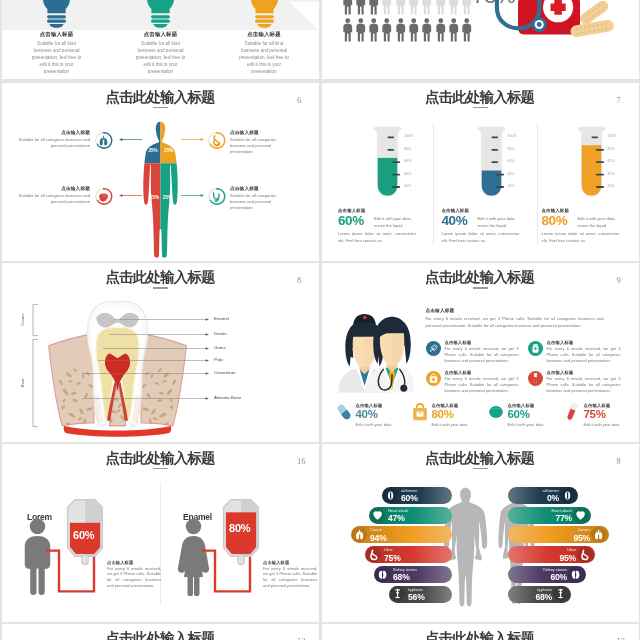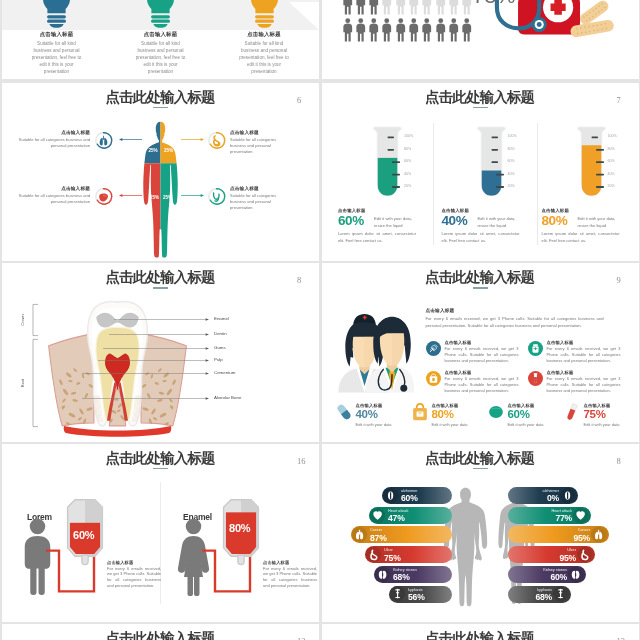--- a/index.html
+++ b/index.html
@@ -818,21 +818,21 @@
 <div style="position:absolute;left:29.5px;top:82.9px;width:101.0px;height:17.0px;border-radius:8.5px;background:linear-gradient(90deg,#c37e18 0%,#ef9a1e 55%,#f3b861 100%);"></div>
 <div style="position:absolute;left:30.5px;top:83.80000000000001px;">
         <svg width="15.2" height="15.2" viewBox="0 0 32 32">
           <circle cx="16" cy="16" r="16" fill="#ba7817"></circle>
           <rect x="14.8" y="6" width="2.4" height="10" fill="#fff"></rect>
           <path d="M13 10 C9.5 11.5 8 16 8.4 20.5 C8.7 24 10 26 12.2 26 C13.8 26 14.8 24.5 14.8 22 L14.8 13.5 C14.8 11 14 9.5 13 10 Z" fill="#fff"></path>
           <path d="M19 10 C22.5 11.5 24 16 23.6 20.5 C23.3 24 22 26 19.8 26 C18.2 26 17.2 24.5 17.2 22 L17.2 13.5 C17.2 11 18 9.5 19 10 Z" fill="#fff"></path>
         </svg>
       </div>
 <div style="position:absolute;left:48.5px;top:84.9px;width:80.0px;text-align:left;font-size:3.8px;color:#ffffff;opacity:0.9;">Cancer</div>
-<div style="position:absolute;left:48.5px;top:89.30000000000001px;width:80.0px;text-align:left;font-size:8.6px;font-weight:bold;color:#fff;letter-spacing:-0.2px;">87%</div>
+<div style="position:absolute;left:48.5px;top:89.30000000000001px;width:80.0px;text-align:left;font-size:8.6px;font-weight:bold;color:#fff;letter-spacing:-0.2px;">94%</div>
 <div style="position:absolute;left:186.5px;top:82.9px;width:101.0px;height:17.0px;border-radius:8.5px;background:linear-gradient(270deg,#c37e18 0%,#ef9a1e 55%,#f3b861 100%);"></div>
 <div style="position:absolute;left:269.5px;top:83.80000000000001px;">
         <svg width="15.2" height="15.2" viewBox="0 0 32 32">
           <circle cx="16" cy="16" r="16" fill="#ba7817"></circle>
           <rect x="14.8" y="6" width="2.4" height="10" fill="#fff"></rect>
           <path d="M13 10 C9.5 11.5 8 16 8.4 20.5 C8.7 24 10 26 12.2 26 C13.8 26 14.8 24.5 14.8 22 L14.8 13.5 C14.8 11 14 9.5 13 10 Z" fill="#fff"></path>
           <path d="M19 10 C22.5 11.5 24 16 23.6 20.5 C23.3 24 22 26 19.8 26 C18.2 26 17.2 24.5 17.2 22 L17.2 13.5 C17.2 11 18 9.5 19 10 Z" fill="#fff"></path>
         </svg>
       </div>
 <div style="position:absolute;left:188.5px;top:84.9px;width:80.0px;text-align:right;font-size:3.8px;color:#ffffff;opacity:0.9;">Cancer</div>

